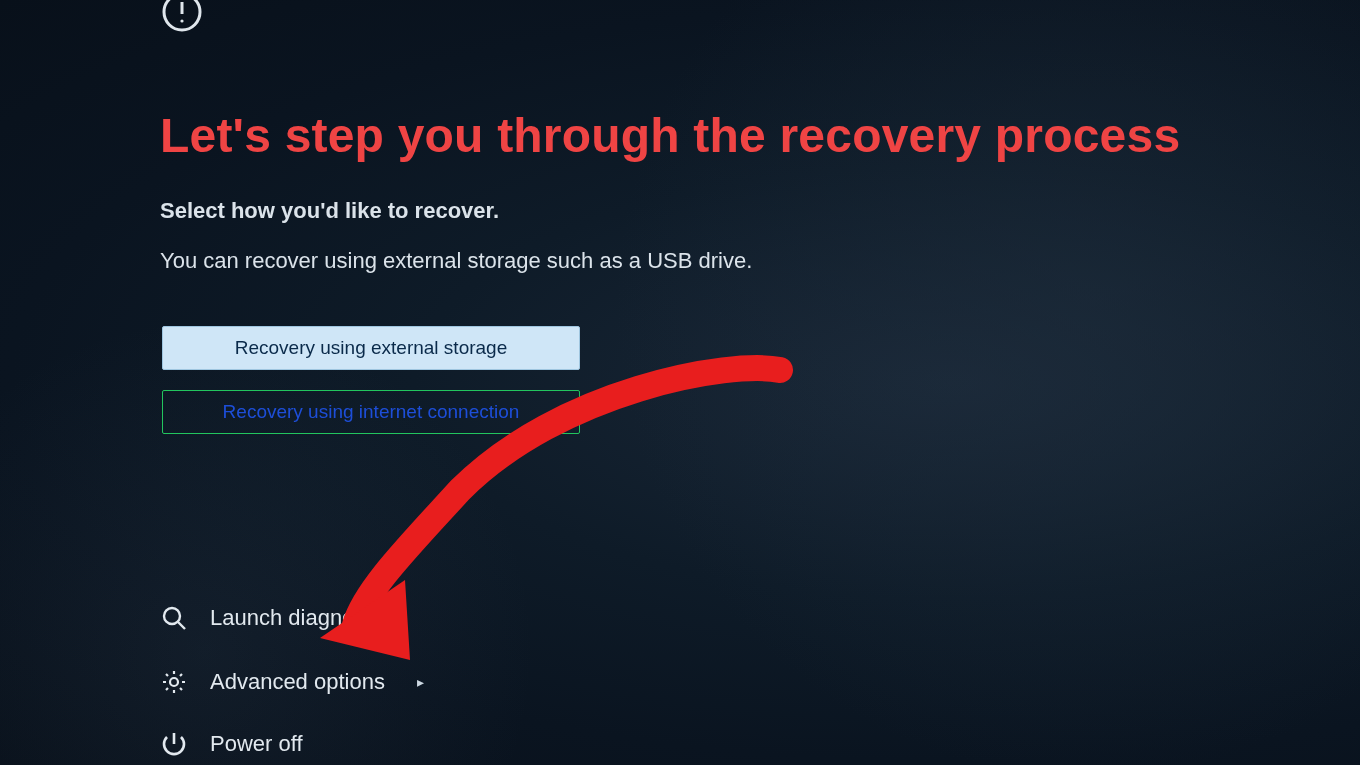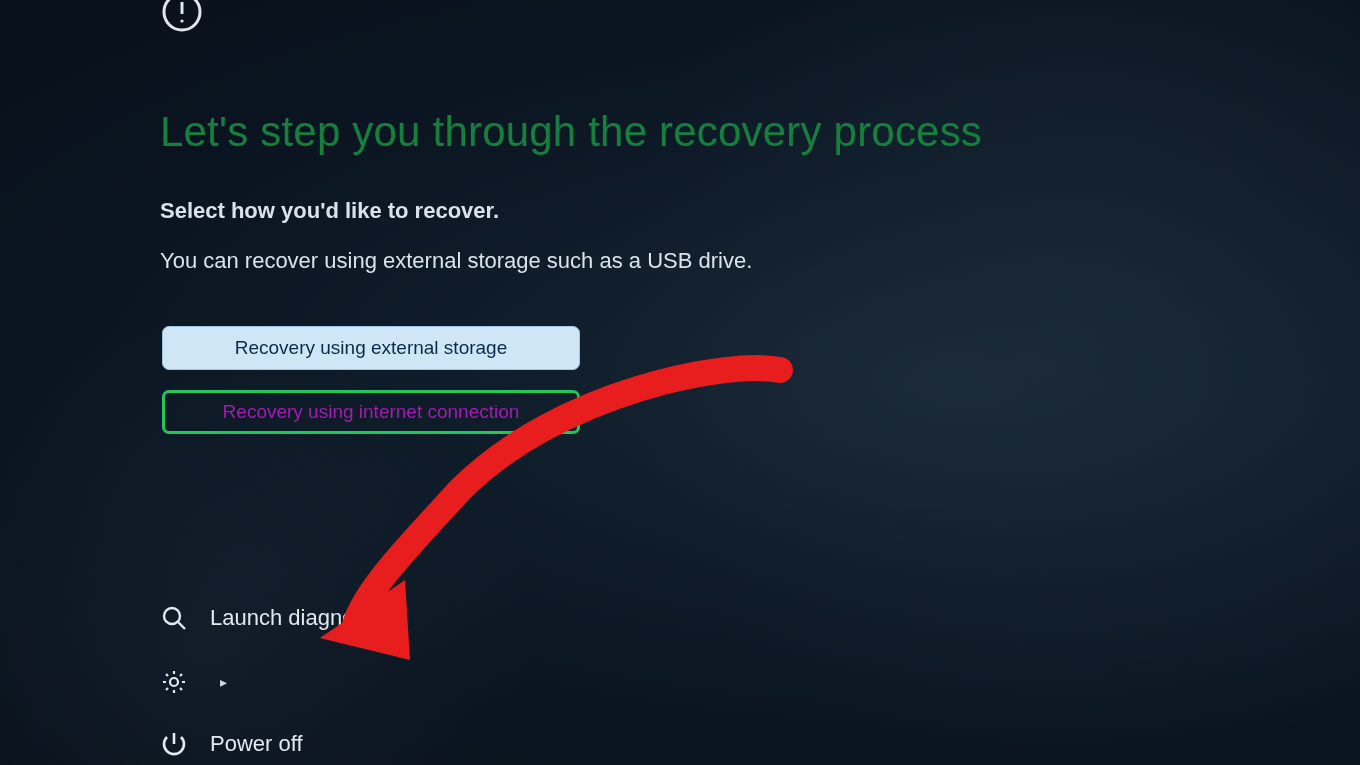--- a/index.html
+++ b/index.html
@@ -31,23 +31,23 @@
     top: -10px;
     width: 44px;
     height: 44px;
     color: #dfe6ec;
   }
 
   .heading {
     position: absolute;
     left: 160px;
     top: 108px;
-    font-size: 42px;
-    font-weight: 400;
-    color: #15803d;
+    font-size: 48px;
+    font-weight: 700;
+    color: #ef4444;
     letter-spacing: 0.2px;
   }
 
   .sub1 {
     position: absolute;
     left: 160px;
     top: 198px;
     font-size: 22px;
     font-weight: 700;
     color: #dbe3ea;
@@ -60,39 +60,39 @@
     font-weight: 500;
     color: #dbe3ea;
     text-align: center;
   }
 
   .btn {
     position: absolute;
     left: 162px;
     width: 418px;
     height: 44px;
-    border-radius: 7px;
+    border-radius: 2px;
     display: flex;
     align-items: center;
     justify-content: center;
     font-size: 19px;
     font-weight: 400;
     cursor: pointer;
   }
   .btn-primary {
     top: 326px;
     background: #cfe6f7;
     color: #0a2a4a;
     border: 1px solid #9fc6e0;
   }
   .btn-secondary {
     top: 390px;
     background: transparent;
-    color: #a21caf;
-    border: 3px solid #22c55e;
+    color: #1d4ed8;
+    border: 1px solid #22c55e;
   }
 
   .action-row {
     position: absolute;
     left: 160px;
     display: flex;
     align-items: center;
     gap: 22px;
     color: #e2e9ef;
     font-size: 22px;
@@ -164,20 +164,21 @@
   <span>Launch diagnostics</span>
 </div>
 
 <div class="action-row row-adv">
   <span class="action-icon">
     <svg viewBox="0 0 28 28" fill="none" stroke="#e2e9ef" stroke-width="2.2">
       <circle cx="14" cy="14" r="4"></circle>
       <path d="M14 3v3M14 22v3M3 14h3M22 14h3M6 6l2 2M20 20l2 2M22 6l-2 2M6 22l2-2"></path>
     </svg>
   </span>
+  <span>Advanced options</span>
   <span class="chevron">▸</span>
 </div>
 
 <div class="action-row row-power">
   <span class="action-icon">
     <svg viewBox="0 0 28 28" fill="none" stroke="#e2e9ef" stroke-width="2.6">
       <path d="M14 3v11"></path>
       <path d="M7 7a10 10 0 1 0 14 0"></path>
     </svg>
   </span>

